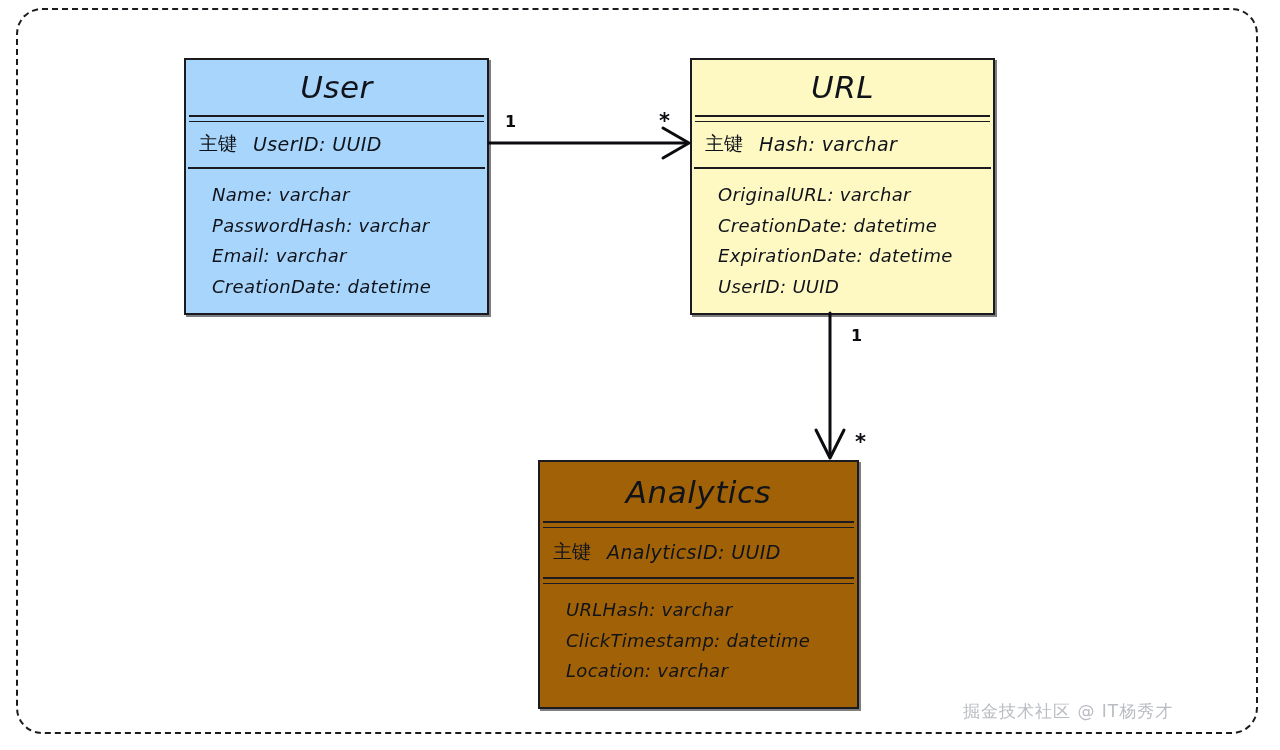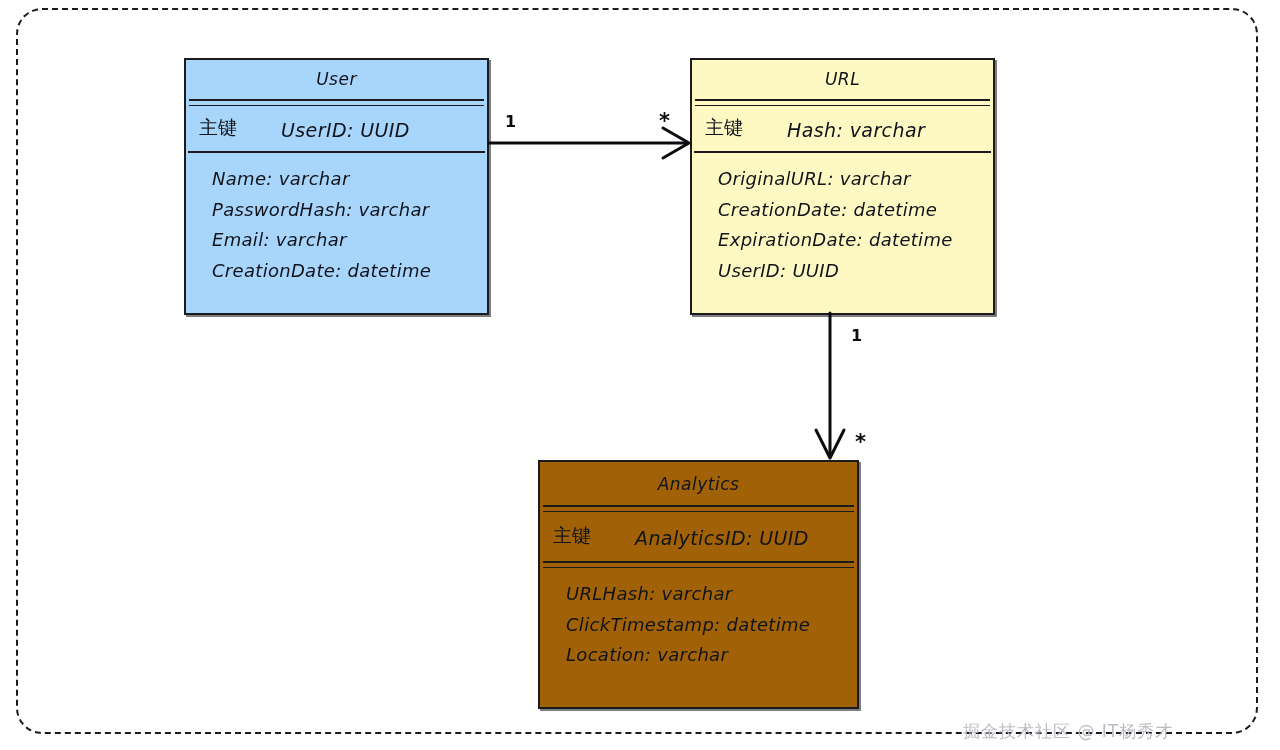--- a/index.html
+++ b/index.html
@@ -31,45 +31,44 @@
 
   
   .entity {
     position: absolute;
     box-sizing: border-box;
     border: 2.5px solid #1b1b1f;
     box-shadow: 2px 2px 0 rgba(20,20,25,0.55);
   }
   .entity .title {
     text-align: center;
-    font-size: 17px;
+    font-size: 31px;
     font-style: italic;
     color: #10131a;
     letter-spacing: .5px;
     padding: 9px 0 10px 0;
     font-family: "DejaVu Sans", sans-serif;
   }
   .sep {
     height: 0;
     border-top: 2.5px solid #1b1b1f;
     margin: 0 2px;
   }
   .sep.dbl {
     height: 4px;
     border-top: 2.5px solid #1b1b1f;
     border-bottom: 1.6px solid #1b1b1f;
     margin: 0 3px;
   }
   .pkrow {
     display: flex;
-    align-items: flex-end;
+    align-items: center;
     padding: 9px 13px 10px 13px;
     font-size: 19px;
     color: #10131a;
-    gap: 28px;
   }
   .pkrow .pk-label {
     font-size: 19px;
     margin-right: 16px;
     white-space: nowrap;
   }
   .pkrow .pk-field {
     font-size: 19px;
     font-style: italic;
     letter-spacing: .4px;
@@ -123,21 +122,21 @@
   }
   #card-user-1   { left: 505px; top: 112px; }
   #card-url-star { left: 659px; top: 111px; }
   #card-url-1    { left: 851px; top: 326px; }
   #card-ana-star { left: 855px; top: 432px; }
 
   
   #watermark {
     position: absolute;
     left: 963px;
-    top: 720px;
+    top: 700px;
     font-size: 17px;
     color: #b9bcc2;
     letter-spacing: 1px;
     white-space: nowrap;
     font-family: "DejaVu Sans", sans-serif;
   }
 </style>
 </head>
 <body>
 

